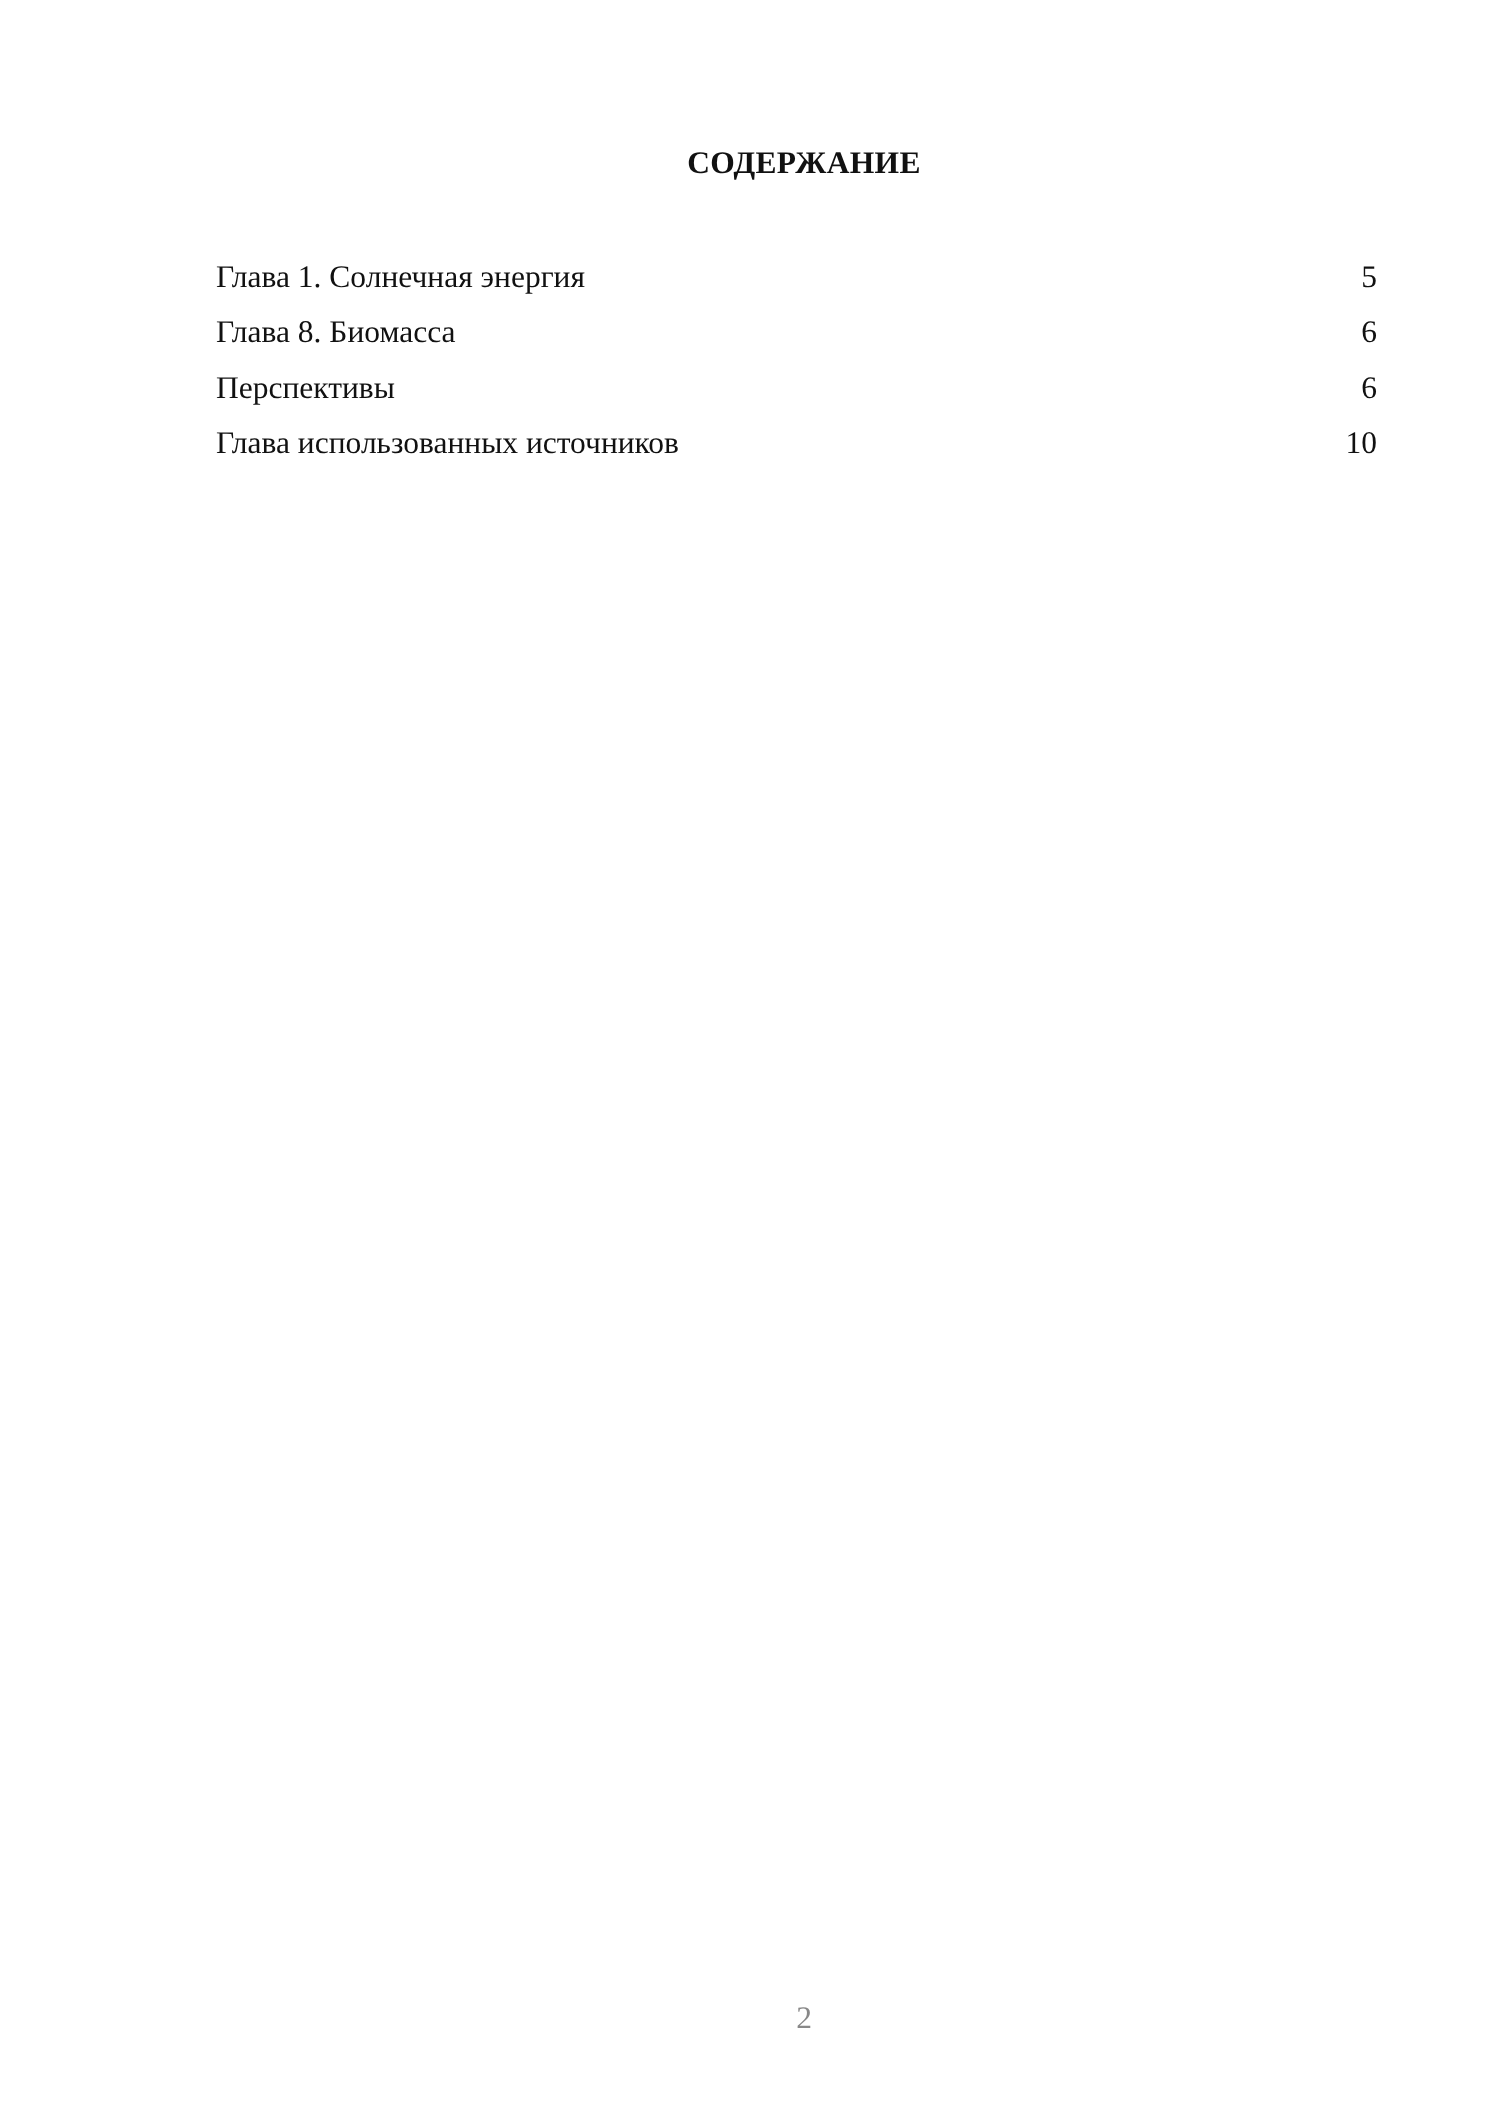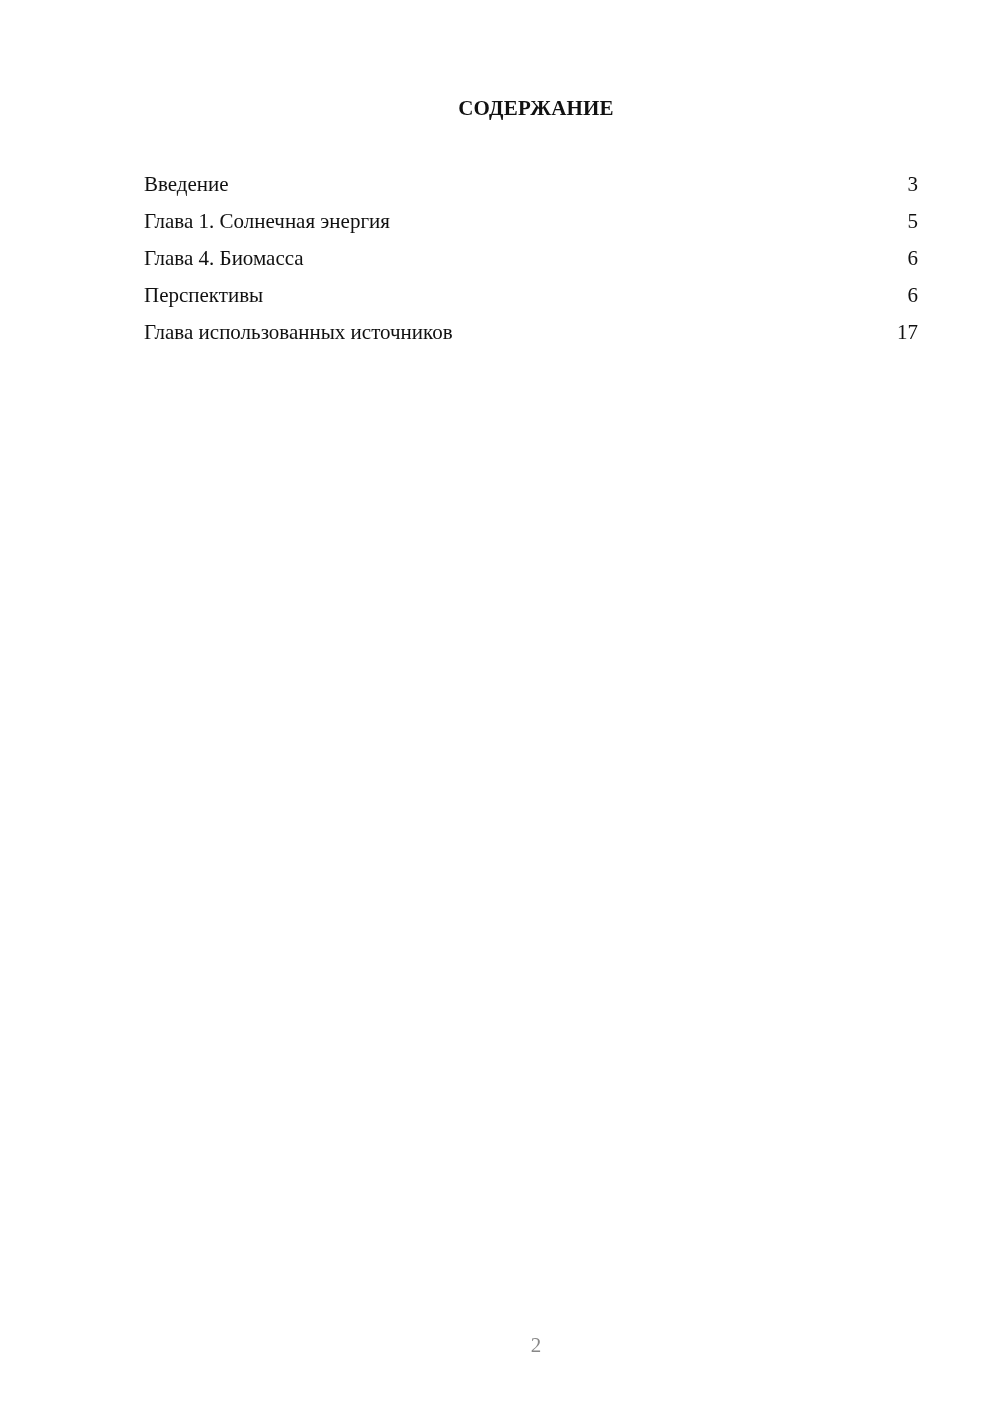--- a/index.html
+++ b/index.html
@@ -15,34 +15,30 @@
     .pagenum { position: absolute; left: 0; width: 1072px; top: 1333px; text-align: center;
                font-size: 21px; color: #888; }
   </style>
 </head>
 <body>
 
 <div class="title">СОДЕРЖАНИЕ</div>
 
 <div class="toc">
   <div class="row">
-    <span class="label">Введение</span>
-    <span class="page">3</span>
-  </div>
-  <div class="row">
     <span class="label">Глава 1. Солнечная энергия</span>
     <span class="page">5</span>
   </div>
   <div class="row">
-    <span class="label">Глава 4. Биомасса</span>
+    <span class="label">Глава 8. Биомасса</span>
     <span class="page">6</span>
   </div>
   <div class="row">
     <span class="label">Перспективы</span>
     <span class="page">6</span>
   </div>
   <div class="row">
     <span class="label">Глава использованных источников</span>
-    <span class="page">17</span>
+    <span class="page">10</span>
   </div>
 </div>
 
 <div class="pagenum">2</div>
 
 </body></html>

